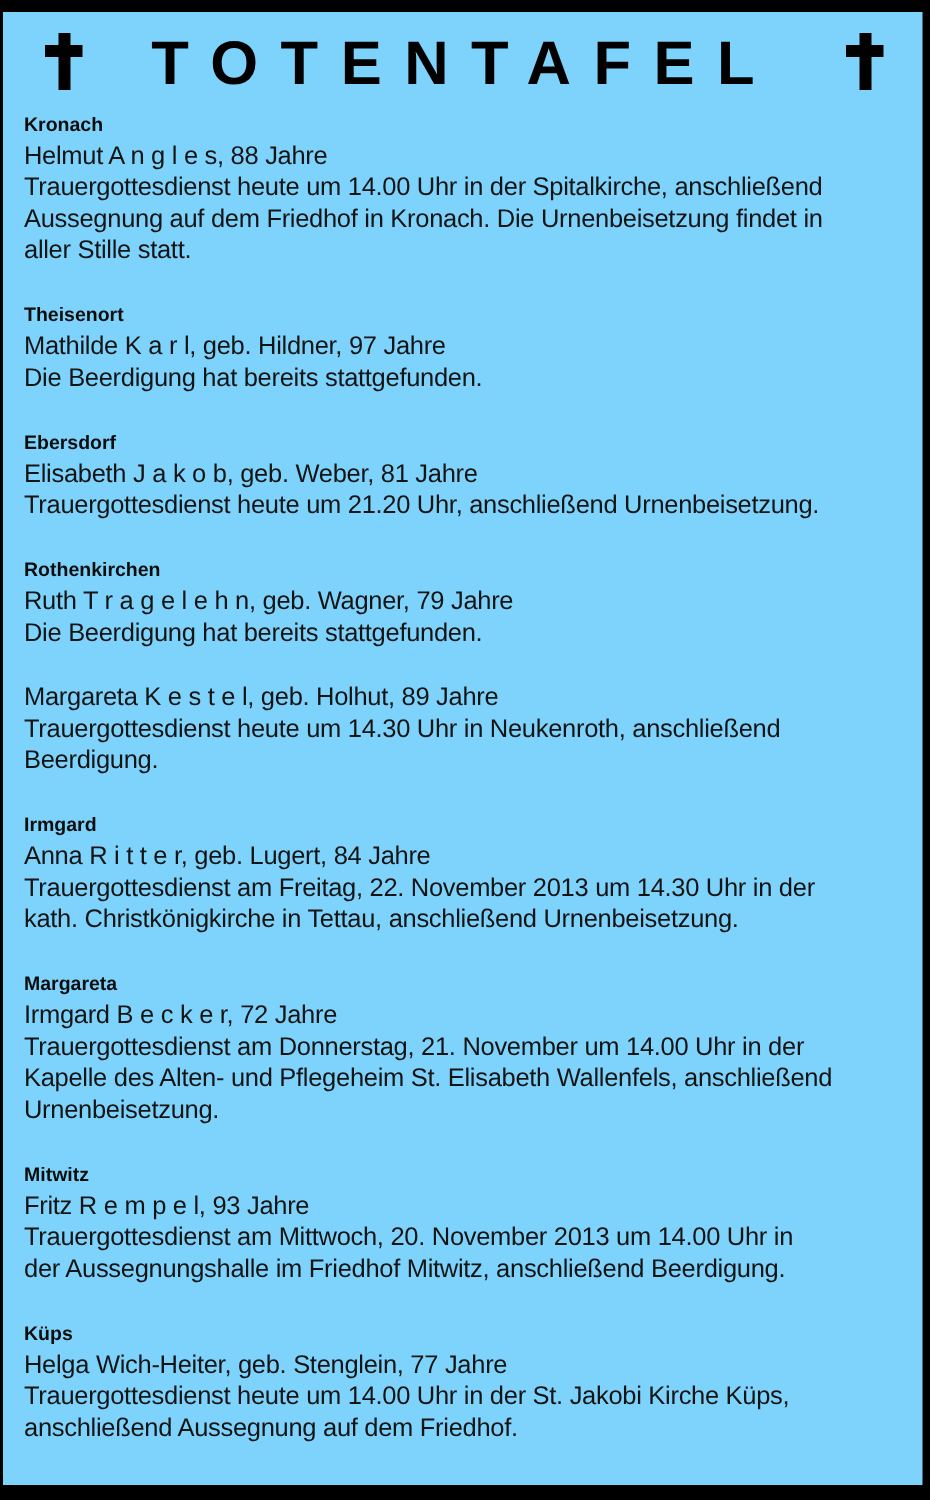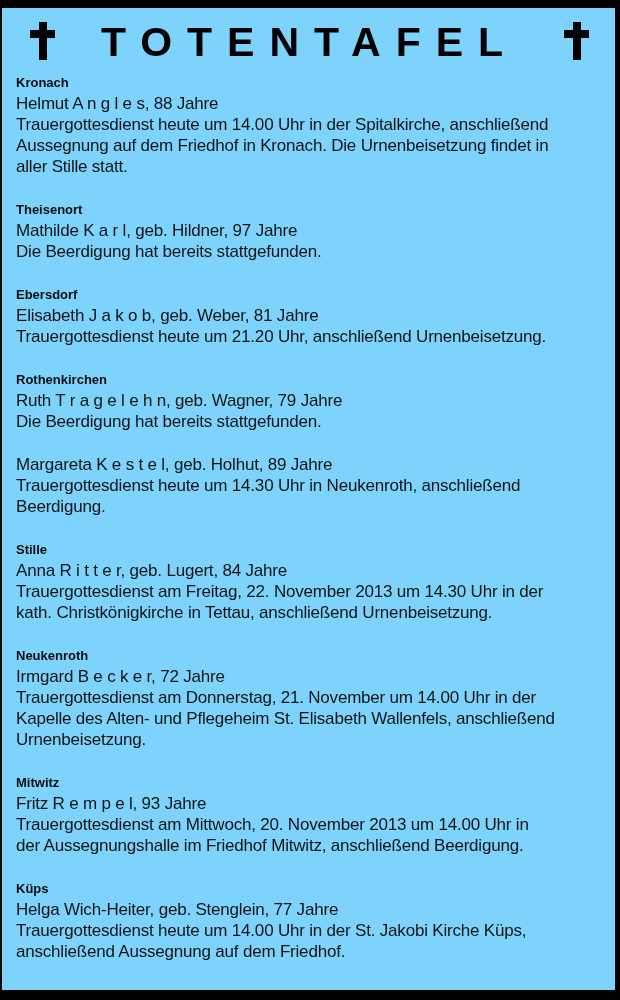--- a/index.html
+++ b/index.html
@@ -122,28 +122,28 @@
       <p class="line">Die Beerdigung hat bereits stattgefunden.</p>
     </section>
 
     <section class="notice">
       <p class="line">Margareta K e s t e l, geb. Holhut, 89 Jahre</p>
       <p class="line">Trauergottesdienst heute um 14.30 Uhr in Neukenroth, anschließend
 Beerdigung.</p>
     </section>
 
     <section class="notice">
-      <h2 class="town">Stille</h2>
+      <h2 class="town">Irmgard</h2>
       <p class="line">Anna R i t t e r, geb. Lugert, 84 Jahre</p>
       <p class="line">Trauergottesdienst am Freitag, 22. November 2013 um 14.30 Uhr in der
 kath. Christkönigkirche in Tettau, anschließend Urnenbeisetzung.</p>
     </section>
 
     <section class="notice">
-      <h2 class="town">Neukenroth</h2>
+      <h2 class="town">Margareta</h2>
       <p class="line">Irmgard B e c k e r, 72 Jahre</p>
       <p class="line">Trauergottesdienst am Donnerstag, 21. November um 14.00 Uhr in der
 Kapelle des Alten- und Pflegeheim St. Elisabeth Wallenfels, anschließend
 Urnenbeisetzung.</p>
     </section>
 
     <section class="notice">
       <h2 class="town">Mitwitz</h2>
       <p class="line">Fritz R e m p e l, 93 Jahre</p>
       <p class="line">Trauergottesdienst am Mittwoch, 20. November 2013 um 14.00 Uhr in

